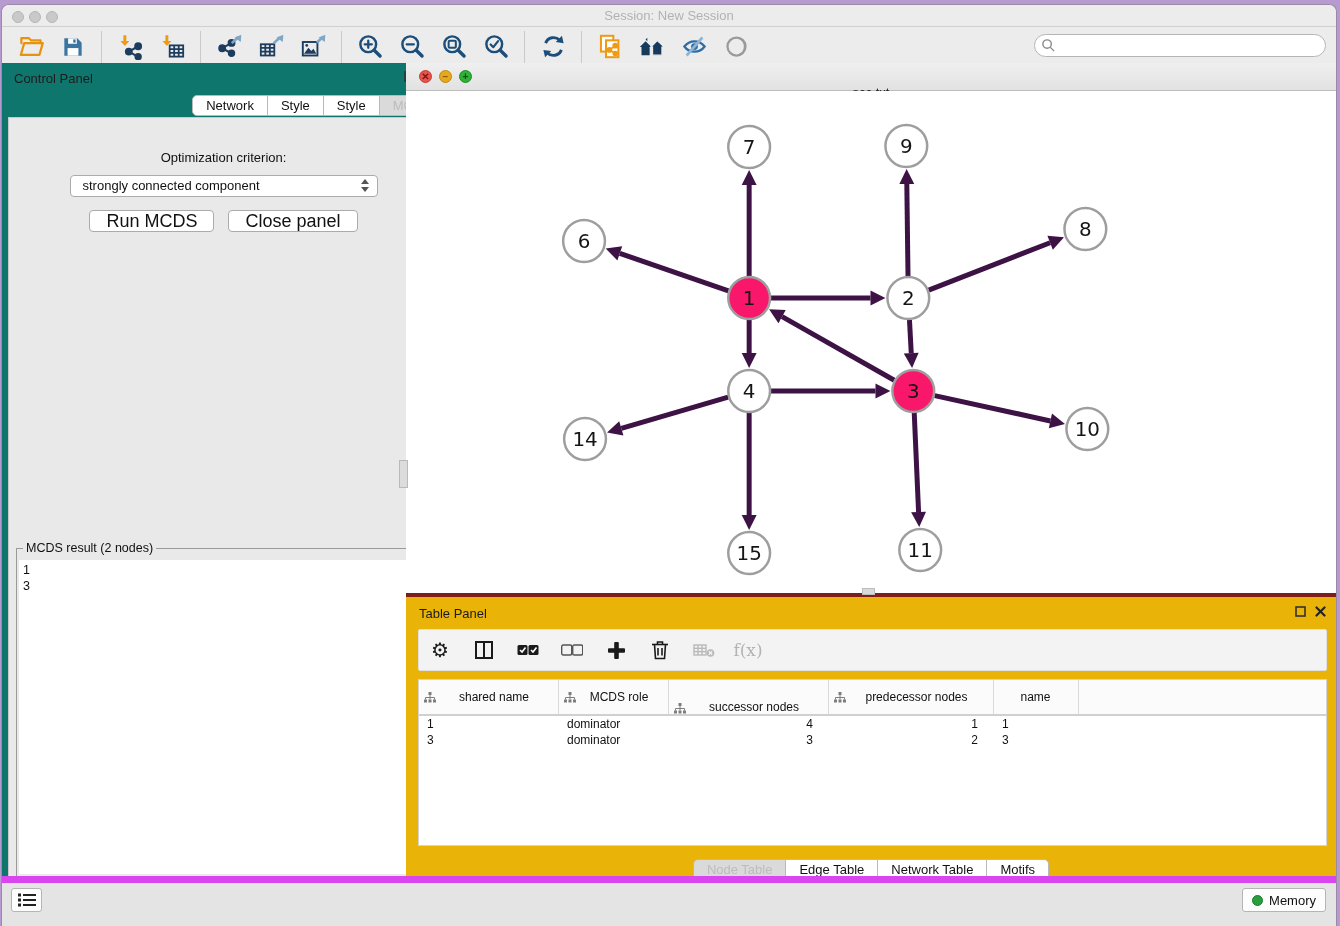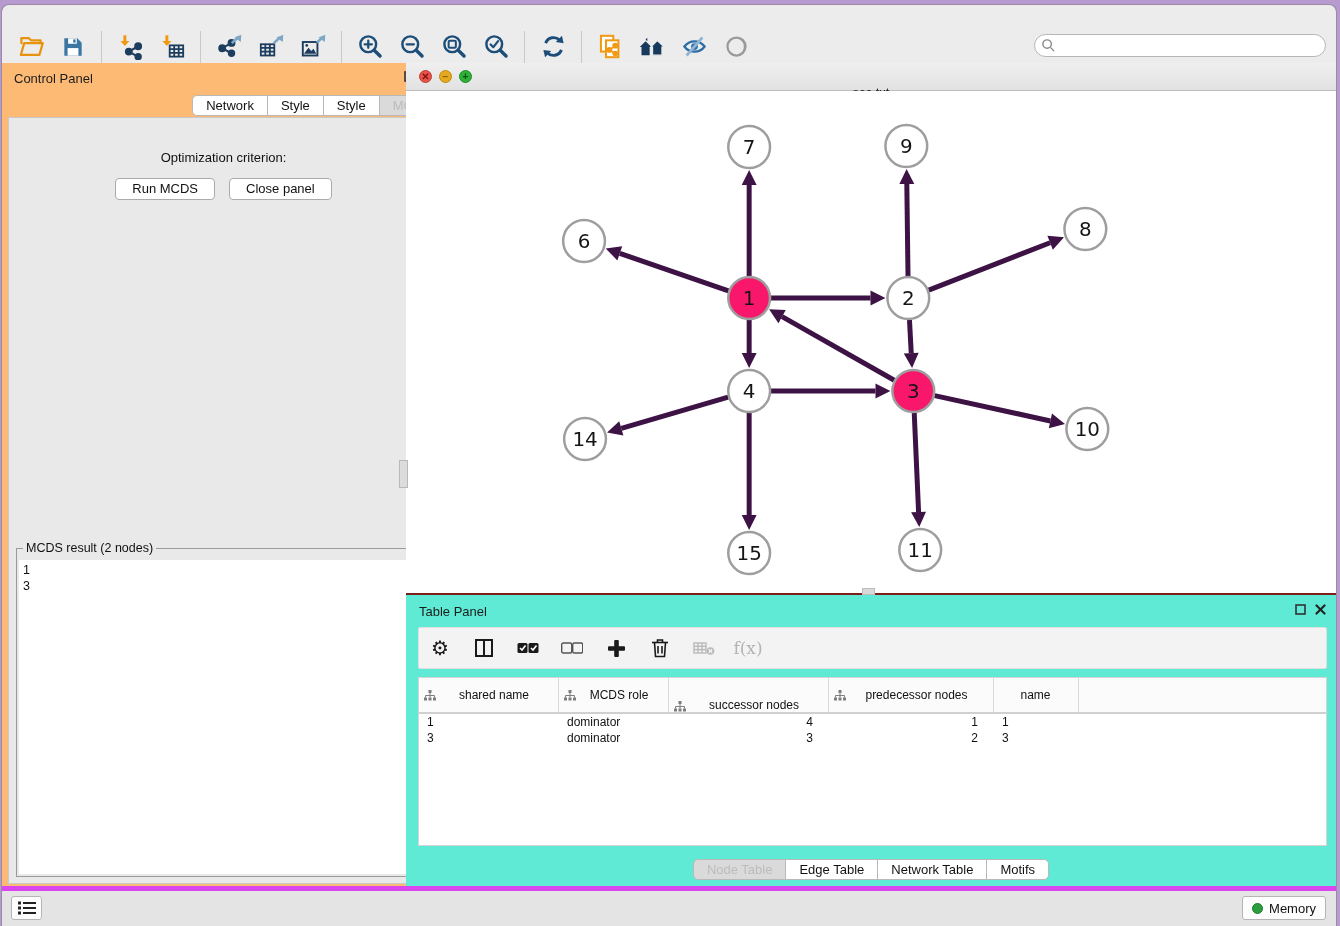--- a/index.html
+++ b/index.html
@@ -16,40 +16,40 @@
   
   .toolbar { position:absolute; left:0; right:0; top:22px; height:40px; background:#ececec; border-bottom:1px solid #c6c6c6;
     display:flex; align-items:center; padding-left:8px; }
   .ticon { width:30px; height:30px; margin:0 6px; display:flex; align-items:center; justify-content:center; cursor:default; }
   .tsep { width:1px; height:32px; background:#c9c9c9; margin:0 7px; }
   .searchbox { position:absolute; right:10px; top:7px; width:292px; height:23px; background:#fff; border:1px solid #b5b5b5;
     border-radius:12px; display:flex; align-items:center; padding-left:6px; }
   .searchbox input { border:none; outline:none; flex:1; font-size:12px; background:transparent; }
 
   
-  .control-panel { position:absolute; left:0; top:58px; width:444px; bottom:34px; background:#fdba74; border-right:1px solid #a9a9a9; }
+  .control-panel { position:absolute; left:0; top:58px; width:444px; bottom:34px; background:#0f766e; border-right:1px solid #a9a9a9; }
   .panel-head { position:relative; height:30px; }
   .panel-head .panel-title { position:absolute; left:12px; top:8px; font-size:13px; color:#1c1c1c; }
   .panel-icons { position:absolute; right:10px; top:8px; display:flex; gap:9px; align-items:center; }
   .seg { display:flex; justify-content:flex-end; margin-top:2px; }
   .seg-btn { height:21px; line-height:19px; padding:0 13px; font-size:13px; background:#fff; border:1px solid #b9b9b9;
     margin-left:-1px; color:#111; cursor:default; }
   .seg-btn.first { border-radius:5px 0 0 5px; margin-left:0; }
   .seg-btn.last { border-radius:0 5px 5px 0; }
   .seg-btn.dim { background:#dadada; color:#bcbcbc; }
   .cp-content { position:absolute; left:6px; right:6px; top:54px; bottom:8px; background:#e9e9e9; border:1px solid #c9c9c9; }
   .opt-label { text-align:center; margin-top:32px; font-size:13px; color:#111; }
   .dropdown { position:relative; margin:10px auto 0; width:308px; height:22px; background:#fff; border:1px solid #ababab;
     border-radius:4px; font-size:13px; line-height:20px; padding-left:12px; color:#111; }
   .dropdown .spin { position:absolute; right:7px; top:3px; width:9px; height:14px; }
   .spin i { display:block; width:0; height:0; border-left:4.5px solid transparent; border-right:4.5px solid transparent; }
   .spin .up { border-bottom:5px solid #555; margin-bottom:3px; }
   .spin .dn { border-top:5px solid #555; }
   .btn-row { display:flex; justify-content:center; gap:14px; margin-top:13px; }
-  .push-btn { height:22px; padding:0 16px; background:#fff; border:1px solid #ababab; border-radius:4px; font-size:13px;
+  .push-btn { height:22px; padding:0 16px; background:#fff; border:1px solid #ababab; border-radius:4px; font-size:18px;
     color:#111; line-height:20px; cursor:default; }
   .result-box { position:absolute; left:7px; right:13px; top:430px; bottom:6px; border:1px solid #9a9a9a; }
   .result-legend { position:absolute; left:6px; top:-8px; background:#e9e9e9; padding:0 3px; font-size:12.5px; color:#111; }
   .result-text { position:absolute; left:2px; top:11px; right:14px; bottom:2px; background:#fff; font-size:12.5px;
     line-height:16px; padding:2px 4px; white-space:pre; overflow:hidden; color:#111; }
   .result-scroll { position:absolute; top:11px; right:2px; bottom:2px; width:12px; background:#f4f4f4; border-left:1px solid #ddd; }
   .vsplit-handle { position:absolute; left:397px; top:455px; width:9px; height:28px; background:#dcdcdc; border:1px solid #b9b9b9; z-index:5; }
 
   
   .net-window { position:absolute; left:404px; right:0; top:58px; height:530px; background:#fff; }
@@ -59,52 +59,58 @@
   .light { position:absolute; top:7px; width:13px; height:13px; border-radius:50%; display:flex; align-items:center;
     justify-content:center; font-size:10px; font-weight:bold; line-height:1; }
   .light.red { background:#e8544c; border:1px solid #c03c34; color:#7c1410; }
   .light.yellow { background:#e6a81e; border:1px solid #c08a12; color:#8a5e06; }
   .light.green { background:#2fb137; border:1px solid #1f8c26; color:#0c5511; }
   .net-canvas { position:absolute; left:0; right:0; top:28px; bottom:0; background:#fff; }
   .net-canvas svg { width:100%; height:100%; display:block; }
   .hsplit-handle { position:absolute; left:860px; top:583px; width:13px; height:7px; background:#d9d9d9; border:1px solid #bdbdbd; z-index:5; }
 
   
-  .table-panel { position:absolute; left:404px; right:0; top:588px; bottom:34px; background:#5eead4; border-top:2px solid #7f1d1d; }
+  .table-panel { position:absolute; left:404px; right:0; top:588px; bottom:34px; background:#eab308; border-top:4px solid #7f1d1d; }
   .tp-toolbar { position:absolute; left:12px; right:9px; top:32px; height:42px; background:#f3f3f3; border:1px solid #e0e0e0;
     border-radius:2px; display:flex; align-items:center; padding-left:8px; gap:18px; }
   .tp-icon { display:flex; align-items:center; justify-content:center; width:26px; height:26px; cursor:default; }
   .tp-table { position:absolute; left:12px; right:9px; top:82px; bottom:46px; background:#fff; border:1px solid #d4d4d4; overflow:hidden; }
   .thead { display:flex; height:36px; background:#fbfbfb; border-bottom:2px solid #d0d0d0; }
   .th { display:flex; align-items:center; font-size:12px; color:#111; border-right:1px solid #dadada; padding-left:5px; position:relative; }
   .th .th-label { flex:1; text-align:center; padding-right:6px; }
   .th.filler { border-right:none; flex:1; }
   .trow { display:flex; height:16px; font-size:12px; color:#111; }
   .td { padding:1px 8px 0 8px; overflow:hidden; white-space:nowrap; }
   .td.r { text-align:right; padding-right:16px; }
   .tp-tabs { position:absolute; left:0; right:0; bottom:12px; display:flex; justify-content:center; }
   .tp-head-icons { position:absolute; right:10px; top:9px; display:flex; gap:9px; align-items:center; }
   .tp-title { position:absolute; left:13px; top:9px; font-size:13px; color:#1c1c1c; }
 
   
-  .statusbar { position:absolute; left:0; right:0; bottom:0; height:40px; background:#e4e4e4; border-top:5px solid #d946ef; }
+  .statusbar { position:absolute; left:0; right:0; bottom:0; height:50px; background:#e4e4e4; border-top:7px solid #d946ef; }
   .sb-btn { position:absolute; top:5px; height:24px; background:#fdfdfd; border:1px solid #b5b5b5; border-radius:3px;
     display:flex; align-items:center; justify-content:center; cursor:default; }
   .sb-list { left:9px; width:31px; }
   .sb-mem { right:10px; padding:0 9px; gap:6px; font-size:13px; color:#111; }
   .mem-dot { width:11px; height:11px; border-radius:50%; background:#2a9e3d; border:1px solid #1f7a2e; }
 
   .fx { font-family:"DejaVu Serif", serif; font-size:17px; color:#b3b3b3; }
   .gear-glyph { font-size:20px; color:#1a1a1a; line-height:1; }
 </style>
 </head>
 <body>
 
 <div id="app-window">
 
+  <div class="titlebar">
+    <span class="tl-dot" style="left:10px"></span>
+    <span class="tl-dot" style="left:27px"></span>
+    <span class="tl-dot" style="left:44px"></span>
+    <div class="title">Session: New Session</div>
+  </div>
 
   <div class="toolbar">
     <span class="ticon">
       <svg width="27" height="27" viewBox="0 0 24 24" fill="none" stroke="#e8930e" stroke-width="2" stroke-linejoin="round" stroke-linecap="round">
         <path d="M3 9 V4.5 h6.5 l2 2 H20 V9"></path>
           <path d="M2.5 19.5 L5.5 9 H22 l-3 10.5 Z"></path>
       </svg>
     </span>
     <span class="ticon">
       <svg width="26" height="26" viewBox="0 0 24 24">
@@ -275,20 +281,27 @@
       </span>
     </div>
     <div class="seg">
         <div class="seg-btn first">Network</div>
         <div class="seg-btn">Style</div>
         <div class="seg-btn">Style</div>
         <div class="seg-btn last dim">MCDS</div>
       </div>
     <div class="cp-content">
       <div class="opt-label">Optimization criterion:</div>
+      <div class="dropdown">
+        <span>strongly connected component</span>
+        <span class="spin">
+            <i class="up"></i>
+            <i class="dn"></i>
+          </span>
+      </div>
       <div class="btn-row">
         <button class="push-btn">Run MCDS</button>
         <button class="push-btn">Close panel</button>
       </div>
       <div class="result-box">
         <span class="result-legend">MCDS result (2 nodes)</span>
         <div class="result-text">1
 3</div>
         <div class="result-scroll"></div>
       </div>

